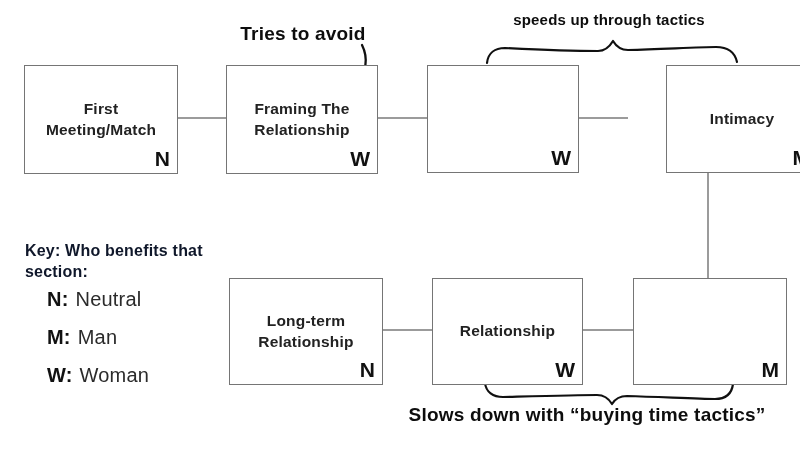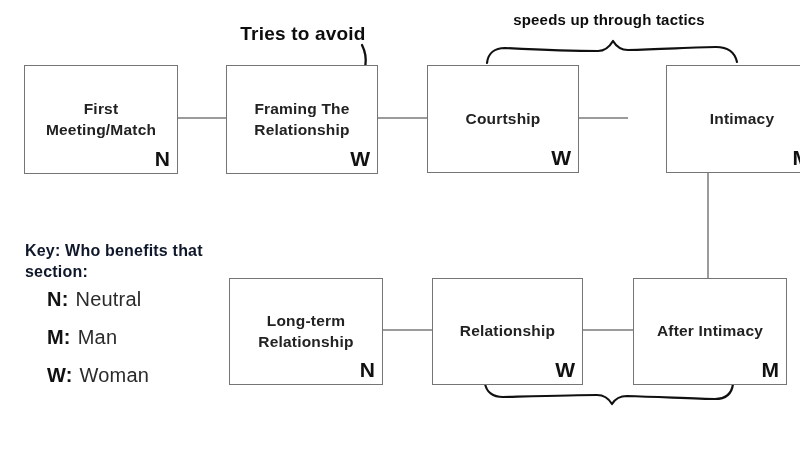--- a/index.html
+++ b/index.html
@@ -119,47 +119,46 @@
     <div class="box-letter">N</div>
   </div>
 
   <div class="box" style="left:226px; top:65px; width:152px; height:109px;">
     <div class="box-label">Framing The
 Relationship</div>
     <div class="box-letter">W</div>
   </div>
 
   <div class="box" style="left:427px; top:65px; width:152px; height:108px;">
-    <div class="box-label">Courtship</div>
     <div class="box-letter">W</div>
   </div>
 
   <div class="box" style="left:628px; top:65px; width:152px; height:108px;margin-left:38px;">
     <div class="box-label">Intimacy</div>
     <div class="box-letter">M</div>
   </div>
 
   <div class="box" style="left:229px; top:278px; width:154px; height:107px;">
     <div class="box-label">Long-term
 Relationship</div>
     <div class="box-letter">N</div>
   </div>
 
   <div class="box" style="left:432px; top:278px; width:151px; height:107px;">
     <div class="box-label">Relationship</div>
     <div class="box-letter">W</div>
   </div>
 
   <div class="box" style="left:633px; top:278px; width:154px; height:107px;">
-    <div class="box-label">After Intimacy</div>
     <div class="box-letter">M</div>
   </div>
 
   <div class="annotation anno-tries">Tries to avoid</div>
   <div class="annotation anno-speeds">speeds up through tactics</div>
+  <div class="annotation anno-slows">Slows down with “buying time tactics”</div>
 
   <div class="key-heading">Key: Who benefits that
 section:</div>
 
   <div class="key-entry key-n">
     <span class="key-code">N:</span><span class="key-word">Neutral</span>
   </div>
   <div class="key-entry key-m">
     <span class="key-code">M:</span><span class="key-word">Man</span>
   </div>

